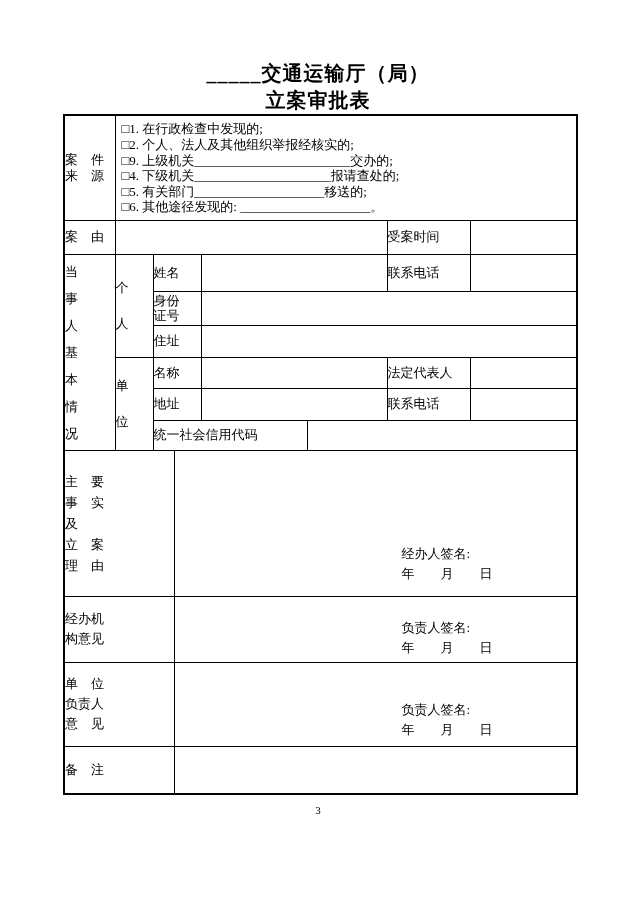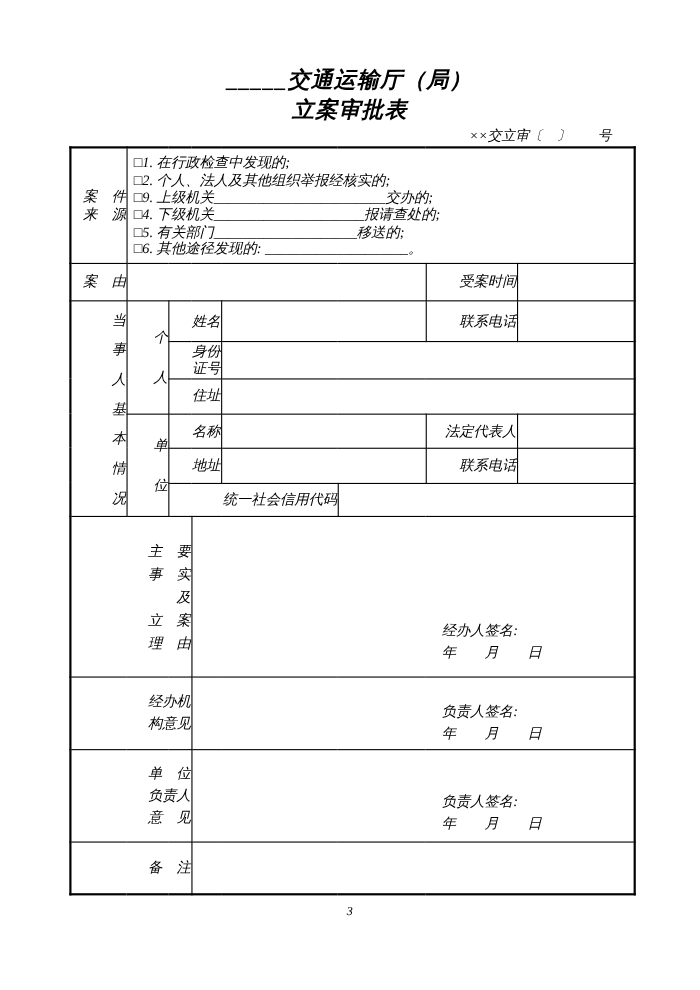--- a/index.html
+++ b/index.html
@@ -2,38 +2,38 @@
 <html><head>
 <meta charset="utf-8">
 <style>
   html,body { margin:0; padding:0; }
   body {
     width:636px; height:900px;
     background:#ffffff; color:#000;
     font-family:"Liberation Serif","DejaVu Serif",serif;
     overflow:hidden;
   }
-  .page { position:relative; width:636px; height:900px;font-style:italic; }
+  .page { position:relative; width:636px; height:900px; }
 
   .title-block { padding-top:60px; }
   .title-line { text-align:center; font-weight:bold; font-size:20px; line-height:27px; letter-spacing:1px; }
   .doc-number {
     box-sizing:border-box; width:513px; margin-left:63px;
     text-align:right; padding-right:20px;
     font-size:12.5px; line-height:16px; margin-top:1px; margin-bottom:2px;
   }
 
   table.form {
     border-collapse:collapse; table-layout:fixed;
     margin-left:63px; width:513px;
     border:2px solid #000;
   }
   td { border:1px solid #000; padding:0; font-size:13px; vertical-align:middle; overflow:hidden; }
 
-  .lbl { text-align:right; white-space:pre-line; line-height:16px; }
+  .lbl { text-align:left; white-space:pre-line; line-height:16px; }
   .party-lbl { line-height:27px; }
   .sub-lbl { line-height:36px; }
   .id-lbl { line-height:15px; }
   .facts-lbl { line-height:21px; }
   .op-lbl { line-height:20px;margin-top:44px; }
 
   .cb-cell { padding:5px 2px 4px 6px; }
   .cb-item { font-size:13px; line-height:15.6px; white-space:nowrap; }
 
   .sig-cell { position:relative; }
@@ -61,21 +61,20 @@
 </head>
 <body>
 
 <div class="page">
 
   <div class="title-block">
     <div class="title-line">_____交通运输厅（局）</div>
     <div class="title-line">立案审批表</div>
   </div>
 
-  <div class="doc-number">××交立审〔　〕　　号</div>
 
   <table class="form">
     <colgroup>
       <col style="width:51px">
         <col style="width:38px">
         <col style="width:21px">
         <col style="width:27px">
       <col style="width:106px">
         <col style="width:80px">
         <col style="width:83px">

